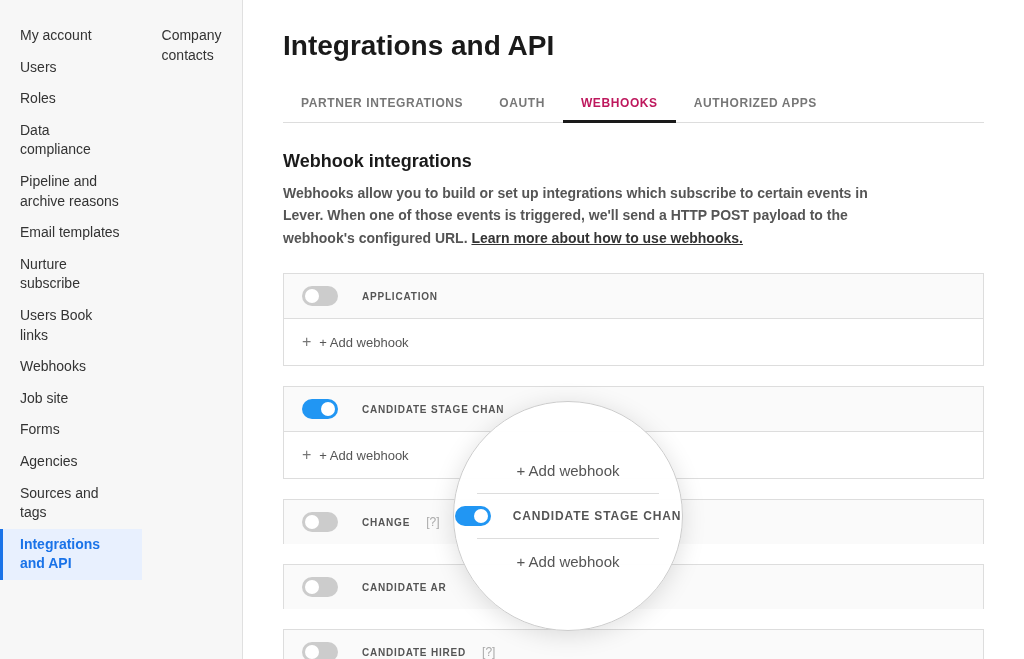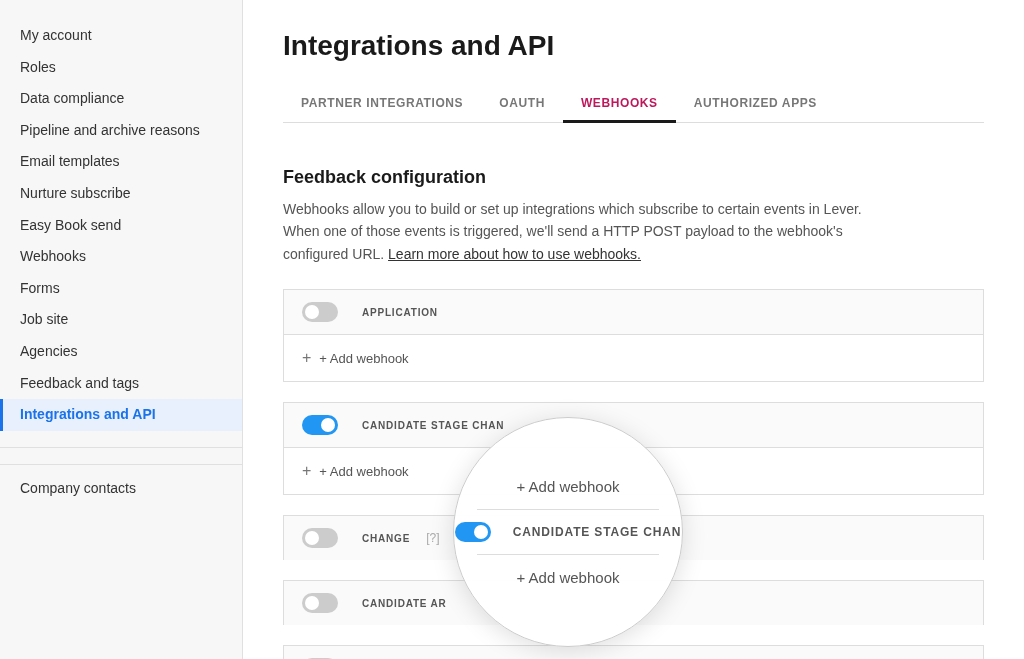--- a/index.html
+++ b/index.html
@@ -7,21 +7,20 @@
 
     
     .sidebar {
       width: 243px;
       min-width: 243px;
       background: #f7f7f7;
       border-right: 1px solid #e0e0e0;
       overflow-y: auto;
       padding: 20px 0;
       display: flex;
-      flex-direction: column;
     }
     .sidebar-section {
       margin-bottom: 8px;
     }
     .sidebar-item {
       display: block;
       padding: 6px 20px;
       color: #333;
       cursor: pointer;
       text-decoration: none;
@@ -52,21 +51,21 @@
       font-size: 28px;
       font-weight: 700;
       color: #1a1a1a;
       margin-bottom: 24px;
     }
 
     
     .tabs {
       display: flex;
       border-bottom: 1px solid #ddd;
-      margin-bottom: 44px;
+      margin-bottom: 28px;
     }
     .tab {
       padding: 10px 18px;
       font-size: 12px;
       font-weight: 600;
       letter-spacing: 0.05em;
       color: #777;
       cursor: pointer;
       text-transform: uppercase;
       border-bottom: 3px solid transparent;
@@ -83,20 +82,21 @@
       font-weight: 700;
       margin-bottom: 10px;
       color: #1a1a1a;
     }
     .section-desc {
       font-size: 14px;
       color: #555;
       line-height: 1.6;
       margin-bottom: 24px;
       max-width: 600px;
+      font-weight: bold;
     }
     .section-desc a {
       color: #333;
       text-decoration: underline;
     }
     .webhook-row {
       border: 1px solid #ddd;
       border-bottom: none;
       padding: 14px 18px;
       display: flex;
@@ -230,31 +230,32 @@
       font-size: 12px;
       margin-left: 4px;
     }
   </style>
 </head>
 <body>
 
 <nav class="sidebar">
   <div class="sidebar-section">
     <a class="sidebar-item">My account</a>
+    <a class="sidebar-item">Users</a>
     <a class="sidebar-item">Roles</a>
     <a class="sidebar-item">Data compliance</a>
     <a class="sidebar-item">Pipeline and archive reasons</a>
     <a class="sidebar-item">Email templates</a>
     <a class="sidebar-item">Nurture subscribe</a>
-    <a class="sidebar-item">Easy Book send</a>
+    <a class="sidebar-item">Users Book links</a>
     <a class="sidebar-item">Webhooks</a>
+    <a class="sidebar-item">Job site</a>
     <a class="sidebar-item">Forms</a>
-    <a class="sidebar-item">Job site</a>
     <a class="sidebar-item">Agencies</a>
-    <a class="sidebar-item">Feedback and tags</a>
+    <a class="sidebar-item">Sources and tags</a>
     <a class="sidebar-item active">Integrations and API</a>
   </div>
   <div class="sidebar-divider"></div>
   <div class="sidebar-divider"></div>
   <div class="sidebar-section">
     <a class="sidebar-item">Company contacts</a>
 
   </div>
 </nav>
 
@@ -262,21 +263,21 @@
   <h1 class="page-title">Integrations and API</h1>
 
   <div class="tabs">
     <div class="tab">PARTNER INTEGRATIONS</div>
     <div class="tab">OAUTH</div>
     <div class="tab active">WEBHOOKS</div>
     <div class="tab">AUTHORIZED APPS</div>
   </div>
 
   <div class="main-content-wrapper">
-    <h2 class="section-title">Feedback configuration</h2>
+    <h2 class="section-title">Webhook integrations</h2>
     <p class="section-desc">
       <span>Webhooks allow you to build or set up integrations which subscribe to certain events in Lever. When one of those events is triggered, we'll send a HTTP POST payload to the webhook's configured URL.</span>
       <a href="#">Learn more about how to use webhooks.</a>
     </p>
 
     <div class="webhook-group">
       <div class="webhook-header-row">
         <label class="toggle">
           <input type="checkbox" style="">
           <span class="toggle-slider"></span>

